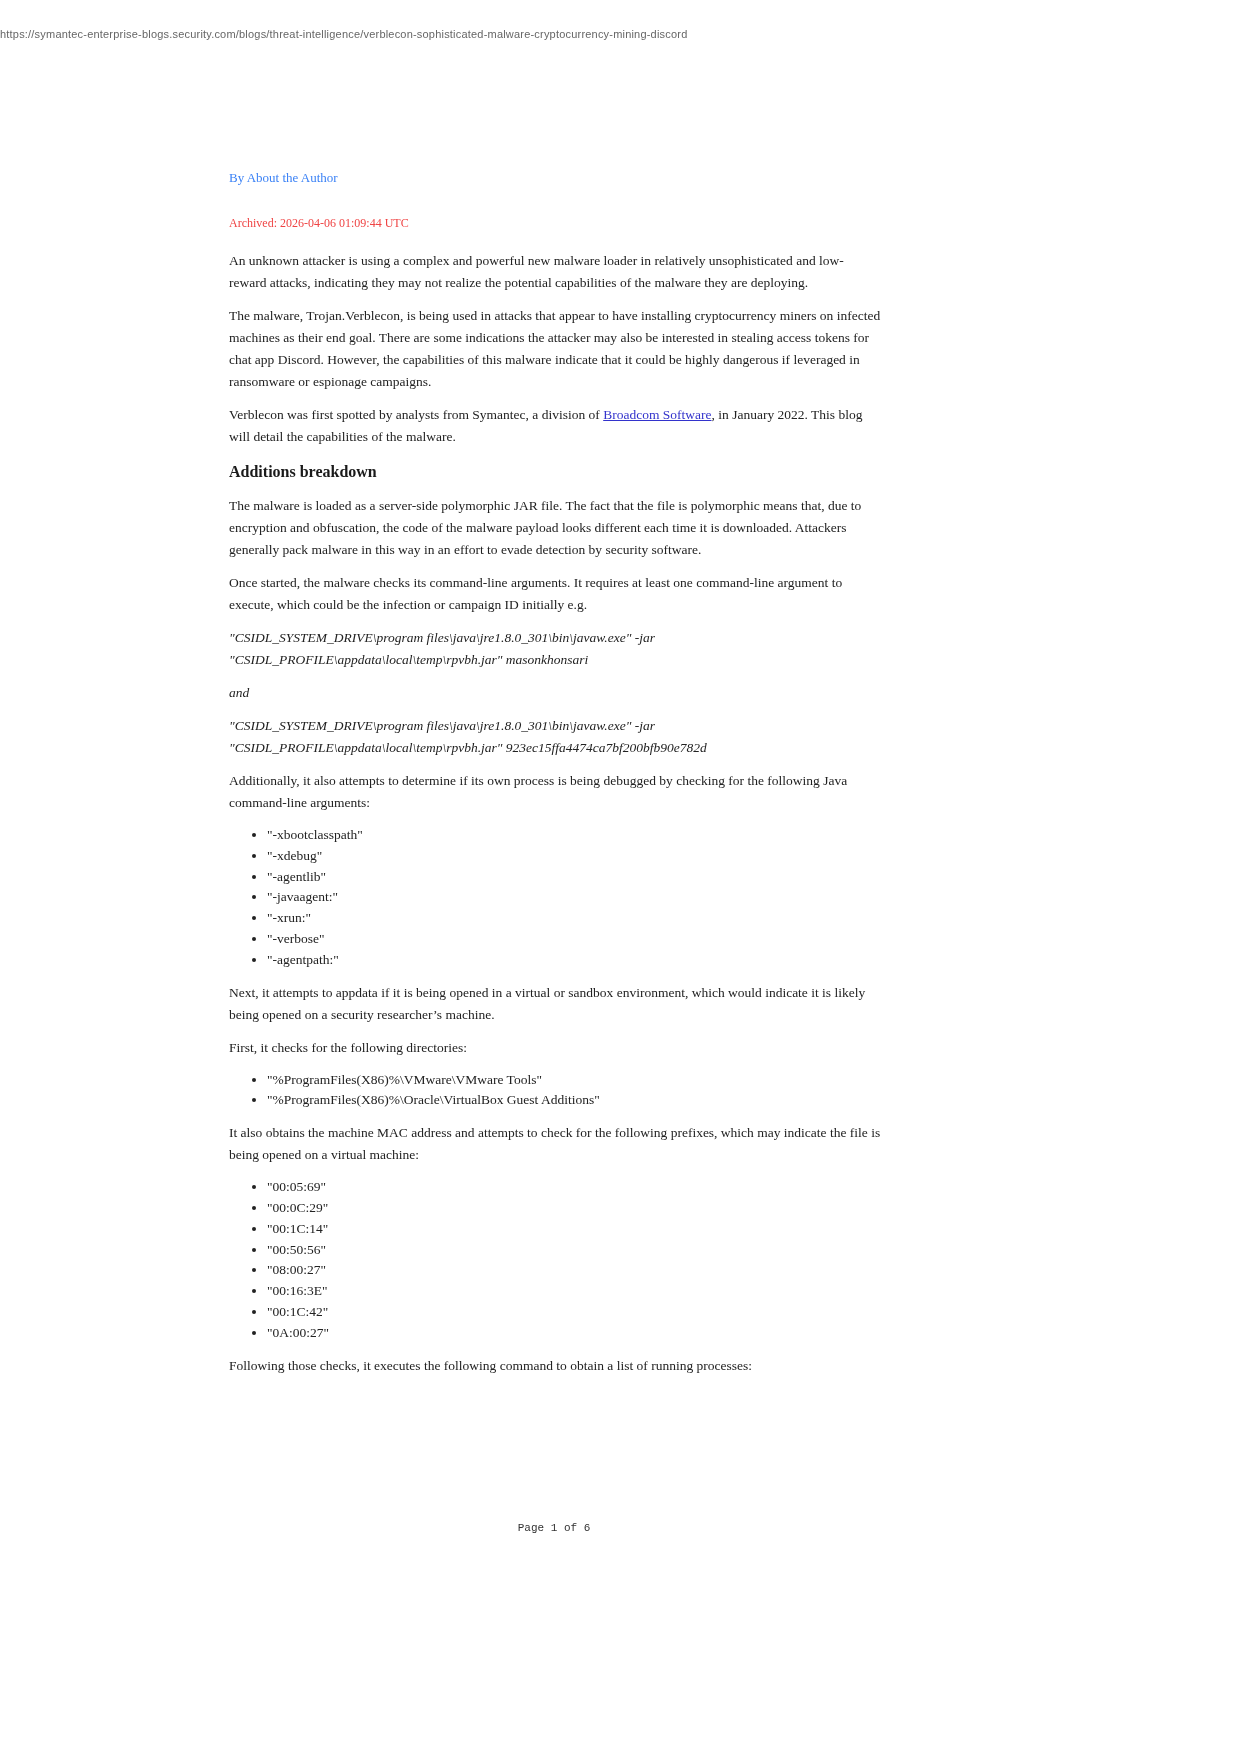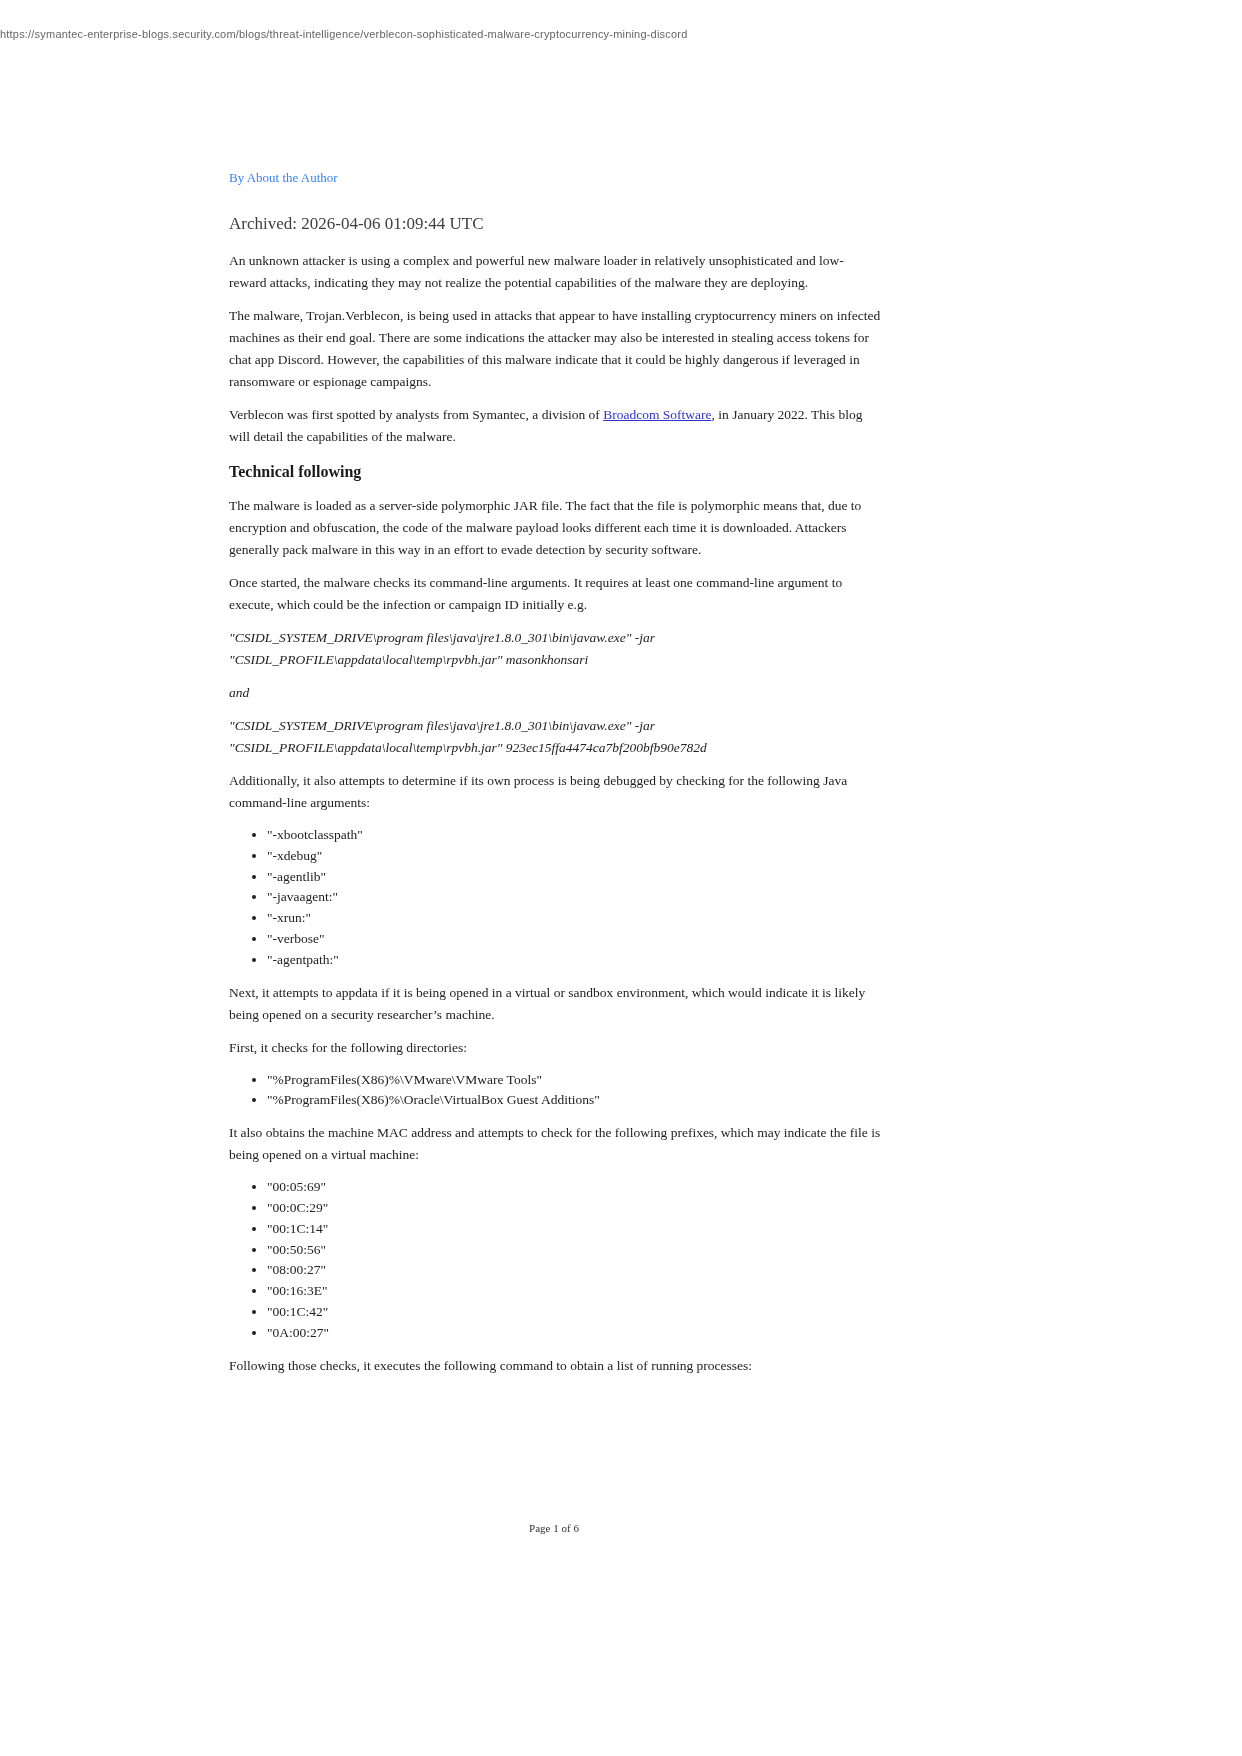--- a/index.html
+++ b/index.html
@@ -37,22 +37,22 @@
     margin-bottom: 17px;
   }
   .byline {
     font-size: 13px;
     color: #3b82f6;
     line-height: 15px;
     margin-bottom: 31px;
     font-family: Liberation Serif, serif;
   }
   .archived {
-    font-size: 17px;
-    color: #404040;
+    font-size: 12px;
+    color: #ef4444;
     line-height: 15px;
     margin-bottom: 19px;
   }
   .article-body p {
     font-size: 13.5px;
     line-height: 22px;
     margin-bottom: 11px;
     color: #222222;
   }
   .article-body h2 {
@@ -83,38 +83,38 @@
     color: #3333cc;
     text-decoration: underline;
     cursor: pointer;
   }
   .page-footer {
     position: absolute;
     top: 1522px;
     left: 0;
     width: 1108px;
     text-align: center;
-    font-family: Liberation Serif, serif;
+    font-family: Liberation Mono, monospace;
     font-size: 11px;
     color: #333333;
   }
 </style>
 </head>
 <body>
 
 <div class="page-url">https://symantec-enterprise-blogs.security.com/blogs/threat-intelligence/verblecon-sophisticated-malware-cryptocurrency-mining-discord</div>
 
 <div class="article">
   <div class="byline">By About the Author</div>
   <div class="archived">Archived: 2026-04-06 01:09:44 UTC</div>
   <div class="article-body">
       <p>An unknown attacker is using a complex and powerful new malware loader in relatively unsophisticated and low-reward attacks, indicating they may not realize the potential capabilities of the malware they are deploying.</p>
       <p>The malware, Trojan.Verblecon, is being used in attacks that appear to have installing cryptocurrency miners on infected machines as their end goal. There are some indications the attacker may also be interested in stealing access tokens for chat app Discord. However, the capabilities of this malware indicate that it could be highly dangerous if leveraged in ransomware or espionage campaigns.</p>
       <p>Verblecon was first spotted by analysts from Symantec, a division of <a href="#" class="link">Broadcom Software</a>, in January 2022. This blog will detail the capabilities of the malware.</p>
-      <h2>Technical following</h2>
+      <h2>Additions breakdown</h2>
       <p>The malware is loaded as a server-side polymorphic JAR file. The fact that the file is polymorphic means that, due to encryption and obfuscation, the code of the malware payload looks different each time it is downloaded. Attackers generally pack malware in this way in an effort to evade detection by security software.</p>
       <p>Once started, the malware checks its command-line arguments. It requires at least one command-line argument to execute, which could be the infection or campaign ID initially e.g.</p>
       <div class="code-block">
         <div class="code-line">"CSIDL_SYSTEM_DRIVE\program files\java\jre1.8.0_301\bin\javaw.exe" -jar</div>
         <div class="code-line">"CSIDL_PROFILE\appdata\local\temp\rpvbh.jar" masonkhonsari</div>
       </div>
       <div class="code-block">
         <div class="code-line">and</div>
       </div>
       <div class="code-block">

